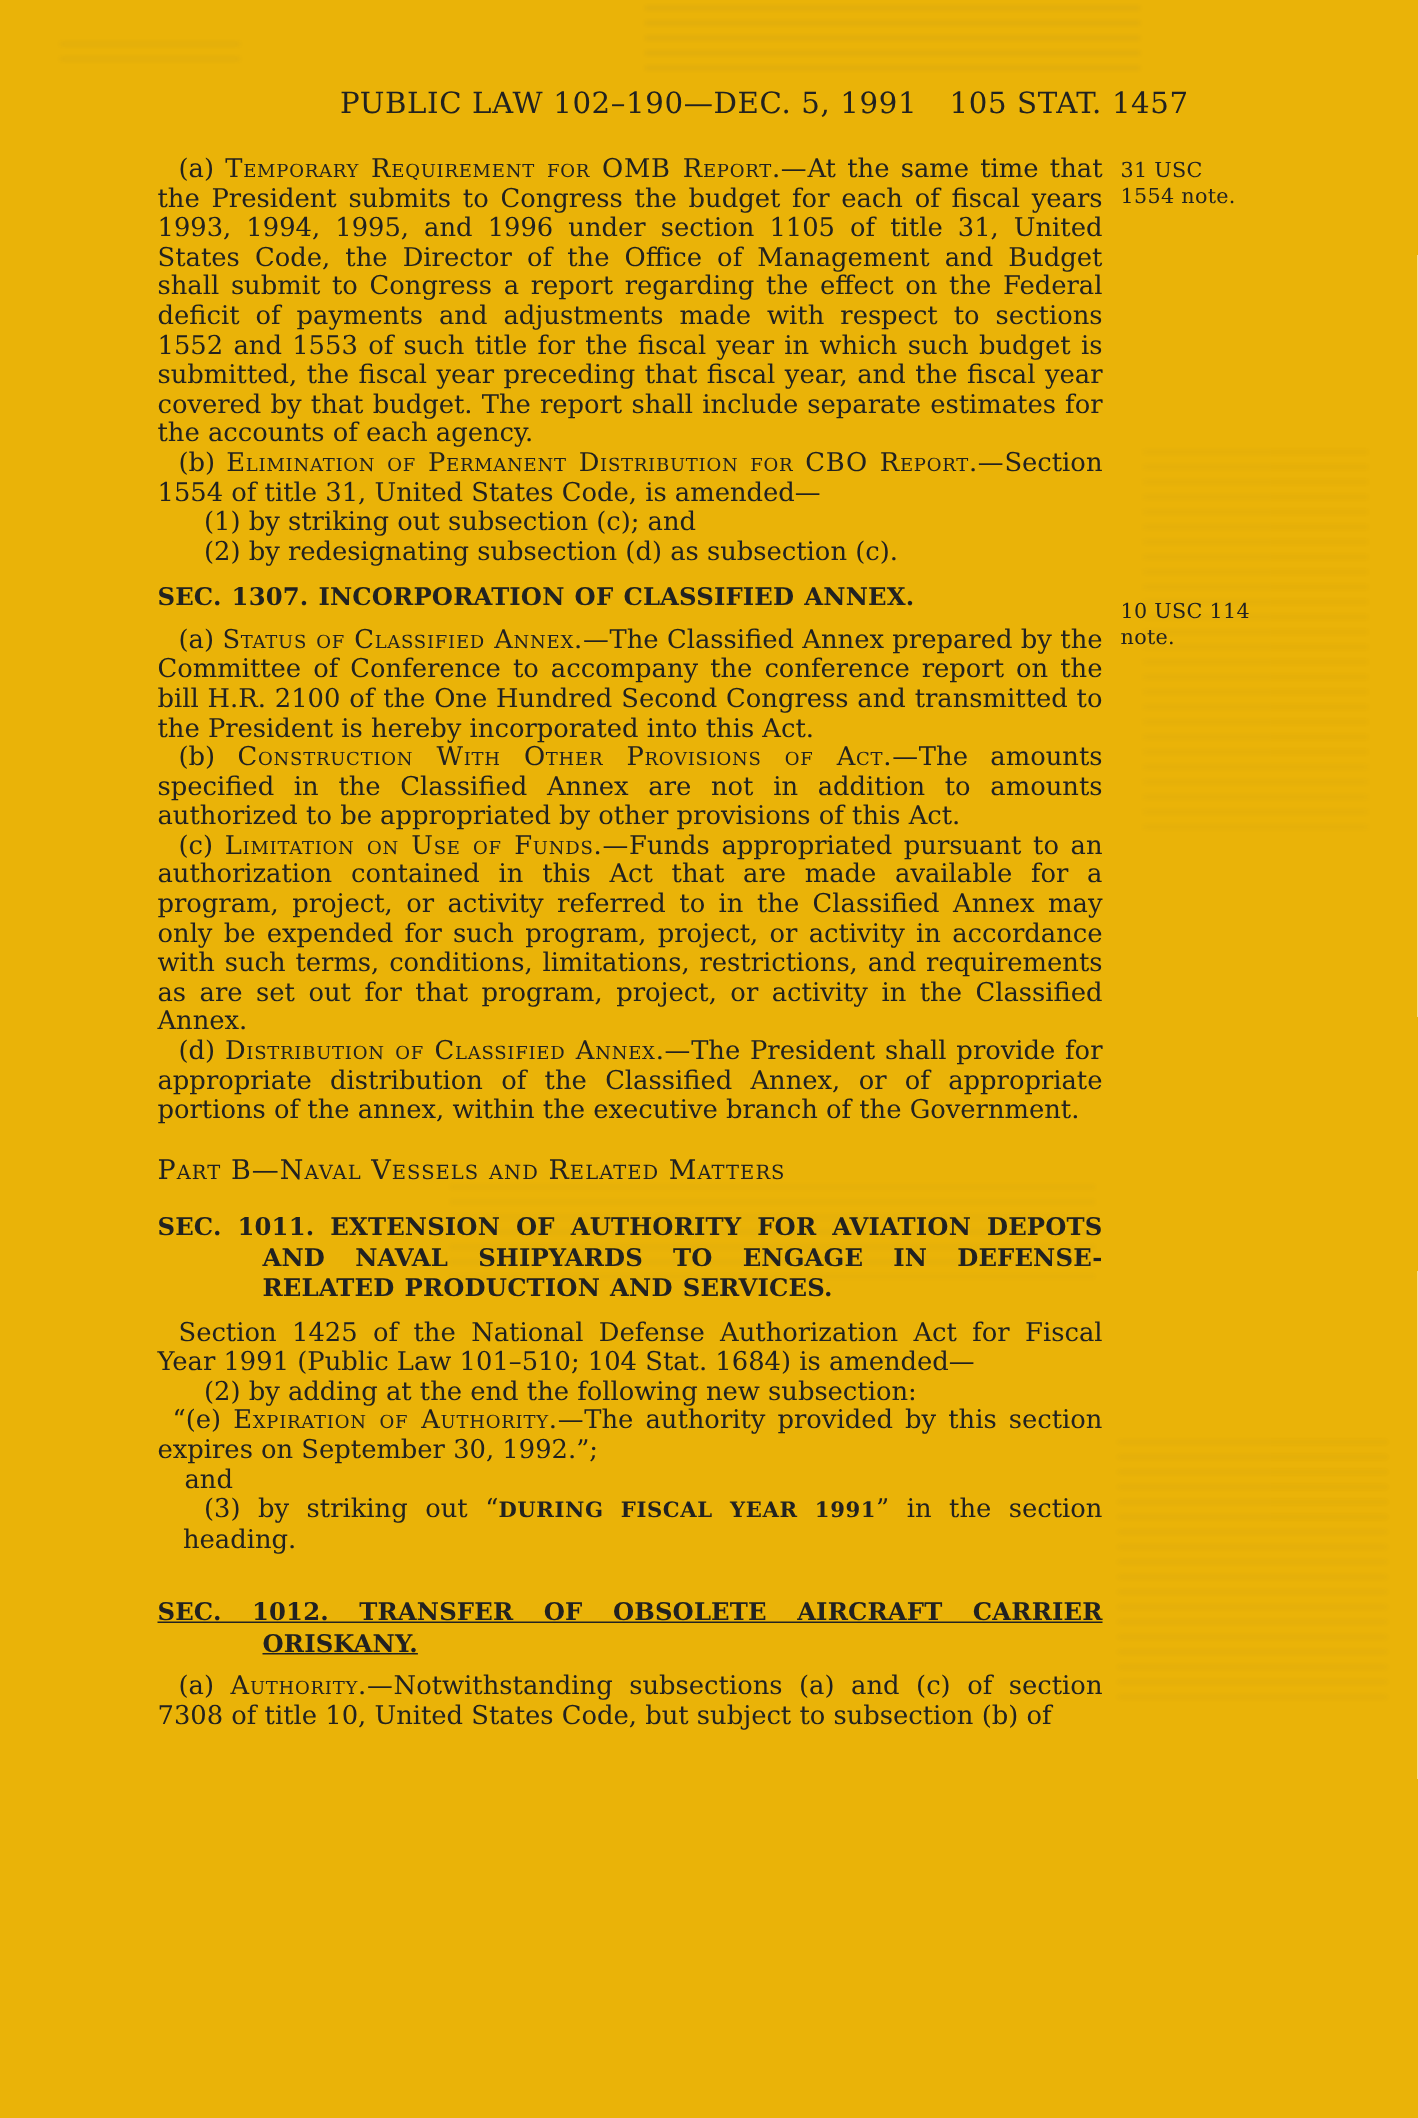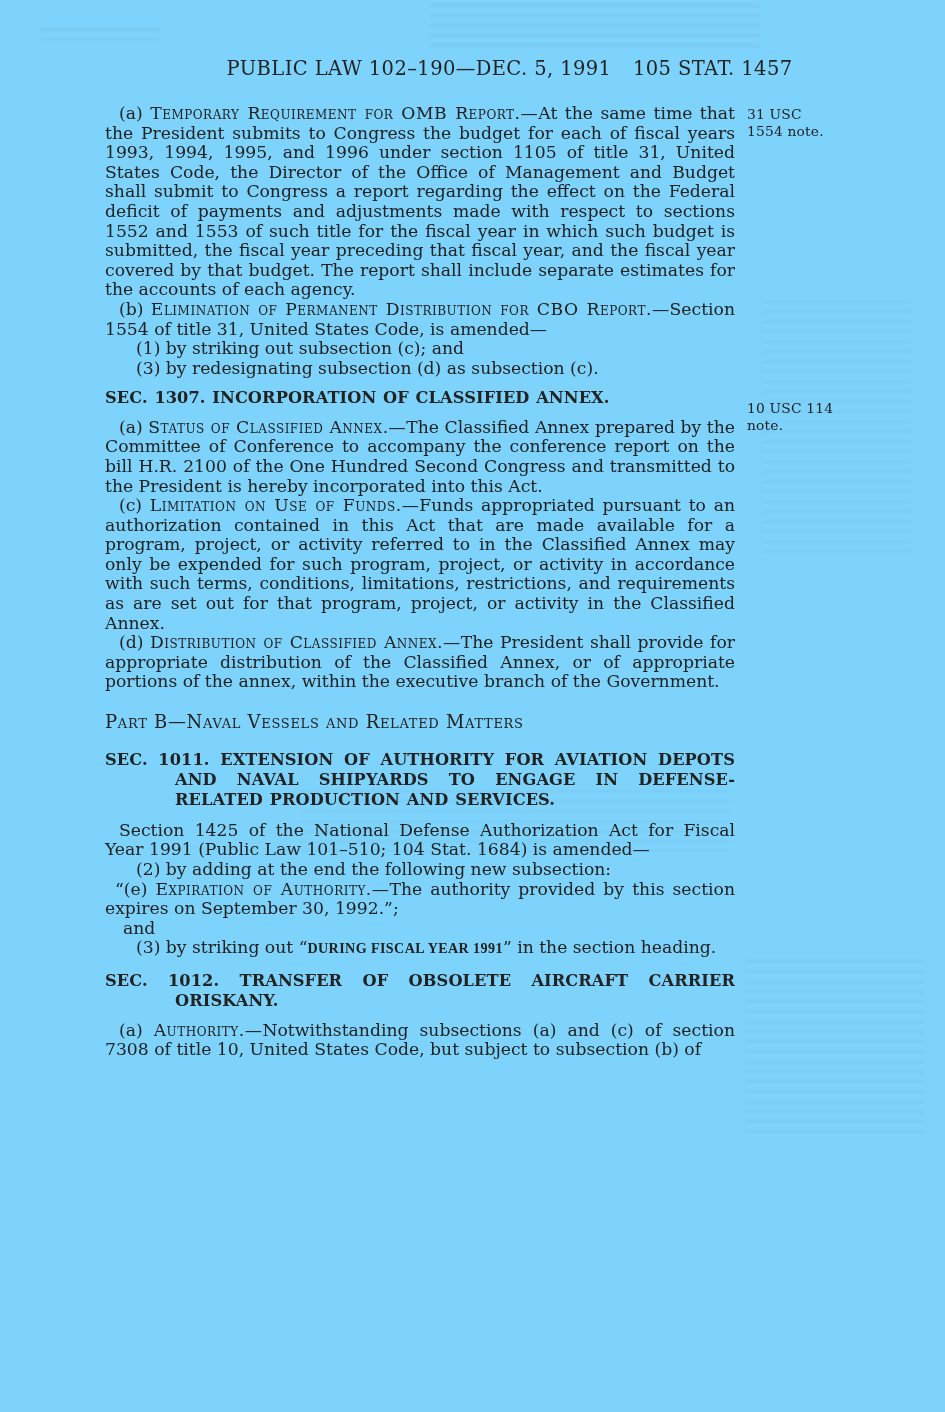--- a/index.html
+++ b/index.html
@@ -1,18 +1,18 @@
 <!DOCTYPE html>
 <html><head>
 <meta charset="utf-8">
 <style>
   html,body { margin:0; padding:0; background:#ffffff; }
   .page {
     position:relative; width:945px; height:1412px;
-    background:#7dd3fc; overflow:hidden;
+    background:#eab308; overflow:hidden;
     font-family:"DejaVu Serif","Liberation Serif",serif;
     color:#222220;
   }
   
   .header-title {
     position:absolute; top:57px; left:105px; width:628px;
     text-align:center; font-size:19.5px; letter-spacing:0.4px; white-space:nowrap;
   }
   .header-stat {
     position:absolute; top:57px; left:633px; width:240px;
@@ -28,30 +28,30 @@
   .just { text-align:justify; }
   .indent { text-indent:14px; }
   .sec-heading {
     font-weight:bold; font-size:16.2px; line-height:20.4px;
     text-align:justify; padding-left:70px; text-indent:-70px;
     word-spacing:1px; letter-spacing:0.1px;
   }
   .h1004 { margin:0 0 11px 0; }
   .h1005 { margin:10px 0 9px 0; }
   .h1011 { margin:18px 0 10px 0; }
-  .h1012 { margin:12px 0 9px 0; }
+  .h1012 { margin:28px 0 9px 0;text-decoration:underline; }
   .part-heading {
     font-variant:small-caps;
     font-size:18px; letter-spacing:0.7px; margin:20px 0 15px 0;
   }
   .sc { font-variant:small-caps; letter-spacing:0.5px; }
   .item { margin-left:17px; text-indent:14px; text-align:justify; }
   .and-line { margin-left:18px; }
   .e-para { text-indent:10px; text-align:justify; }
-  .caps-bold { font-weight:bold; font-size:0.82em; letter-spacing:0.4px;font-family:Liberation Serif, serif; }
+  .caps-bold { font-weight:bold; font-size:0.82em; letter-spacing:0.4px; }
   .margin-note {
     position:absolute; left:642px; top:2px; width:95px;
     font-size:13.8px; line-height:17px; letter-spacing:0.2px; text-align:left;
   }
   
   .artifact {
     position:absolute; pointer-events:none;
     background:repeating-linear-gradient(180deg,#56554f 0 3px,transparent 3px 10px);
     filter:blur(1.3px);
   }
@@ -78,28 +78,29 @@
   <div class="body-col">
 
 
     <div class="rel">
       <p class="just indent"><span>(a) </span><span class="sc">Temporary Requirement for OMB Report.—</span><span>At the same time that the President submits to Congress the budget for each of fiscal years 1993, 1994, 1995, and 1996 under section 1105 of title 31, United States Code, the Director of the Office of Management and Budget shall submit to Congress a report regarding the effect on the Federal deficit of payments and adjustments made with respect to sections 1552 and 1553 of such title for the fiscal year in which such budget is submitted, the fiscal year preceding that fiscal year, and the fiscal year covered by that budget. The report shall include separate estimates for the accounts of each agency.</span></p>
       <div class="margin-note">31 USC 1554 note.</div>
     </div>
 
     <p class="just indent"><span>(b) </span><span class="sc">Elimination of Permanent Distribution for CBO Report.—</span><span>Section 1554 of title 31, United States Code, is amended—</span></p>
     <div class="item">(1) by striking out subsection (c); and</div>
-    <div class="item">(3) by redesignating subsection (d) as subsection (c).</div>
+    <div class="item">(2) by redesignating subsection (d) as subsection (c).</div>
 
     <div class="rel">
       <div class="sec-heading h1005">SEC. 1307. INCORPORATION OF CLASSIFIED ANNEX.</div>
       <div class="margin-note" style="top:12px;">10 USC 114 note.</div>
     </div>
 
     <p class="just indent"><span>(a) </span><span class="sc">Status of Classified Annex.—</span><span>The Classified Annex prepared by the Committee of Conference to accompany the conference report on the bill H.R. 2100 of the One Hundred Second Congress and transmitted to the President is hereby incorporated into this Act.</span></p>
+    <p class="just indent"><span>(b) </span><span class="sc">Construction With Other Provisions of Act.—</span><span>The amounts specified in the Classified Annex are not in addition to amounts authorized to be appropriated by other provisions of this Act.</span></p>
     <p class="just indent"><span>(c) </span><span class="sc">Limitation on Use of Funds.—</span><span>Funds appropriated pursuant to an authorization contained in this Act that are made available for a program, project, or activity referred to in the Classified Annex may only be expended for such program, project, or activity in accordance with such terms, conditions, limitations, restrictions, and requirements as are set out for that program, project, or activity in the Classified Annex.</span></p>
     <p class="just indent"><span>(d) </span><span class="sc">Distribution of Classified Annex.—</span><span>The President shall provide for appropriate distribution of the Classified Annex, or of appropriate portions of the annex, within the executive branch of the Government.</span></p>
 
     <div class="part-heading">Part B—Naval Vessels and Related Matters</div>
 
     <div class="sec-heading h1011">SEC. 1011. EXTENSION OF AUTHORITY FOR AVIATION DEPOTS AND NAVAL SHIPYARDS TO ENGAGE IN DEFENSE-RELATED PRODUCTION AND SERVICES.</div>
     <p class="just indent">Section 1425 of the National Defense Authorization Act for Fiscal Year 1991 (Public Law 101–510; 104 Stat. 1684) is amended—</p>
     <div class="item">(2) by adding at the end the following new subsection:</div>
     <p class="e-para"><span>“(e) </span><span class="sc">Expiration of Authority.—</span><span>The authority provided by this section expires on September 30, 1992.”;</span></p>
     <div class="and-line">and</div>

